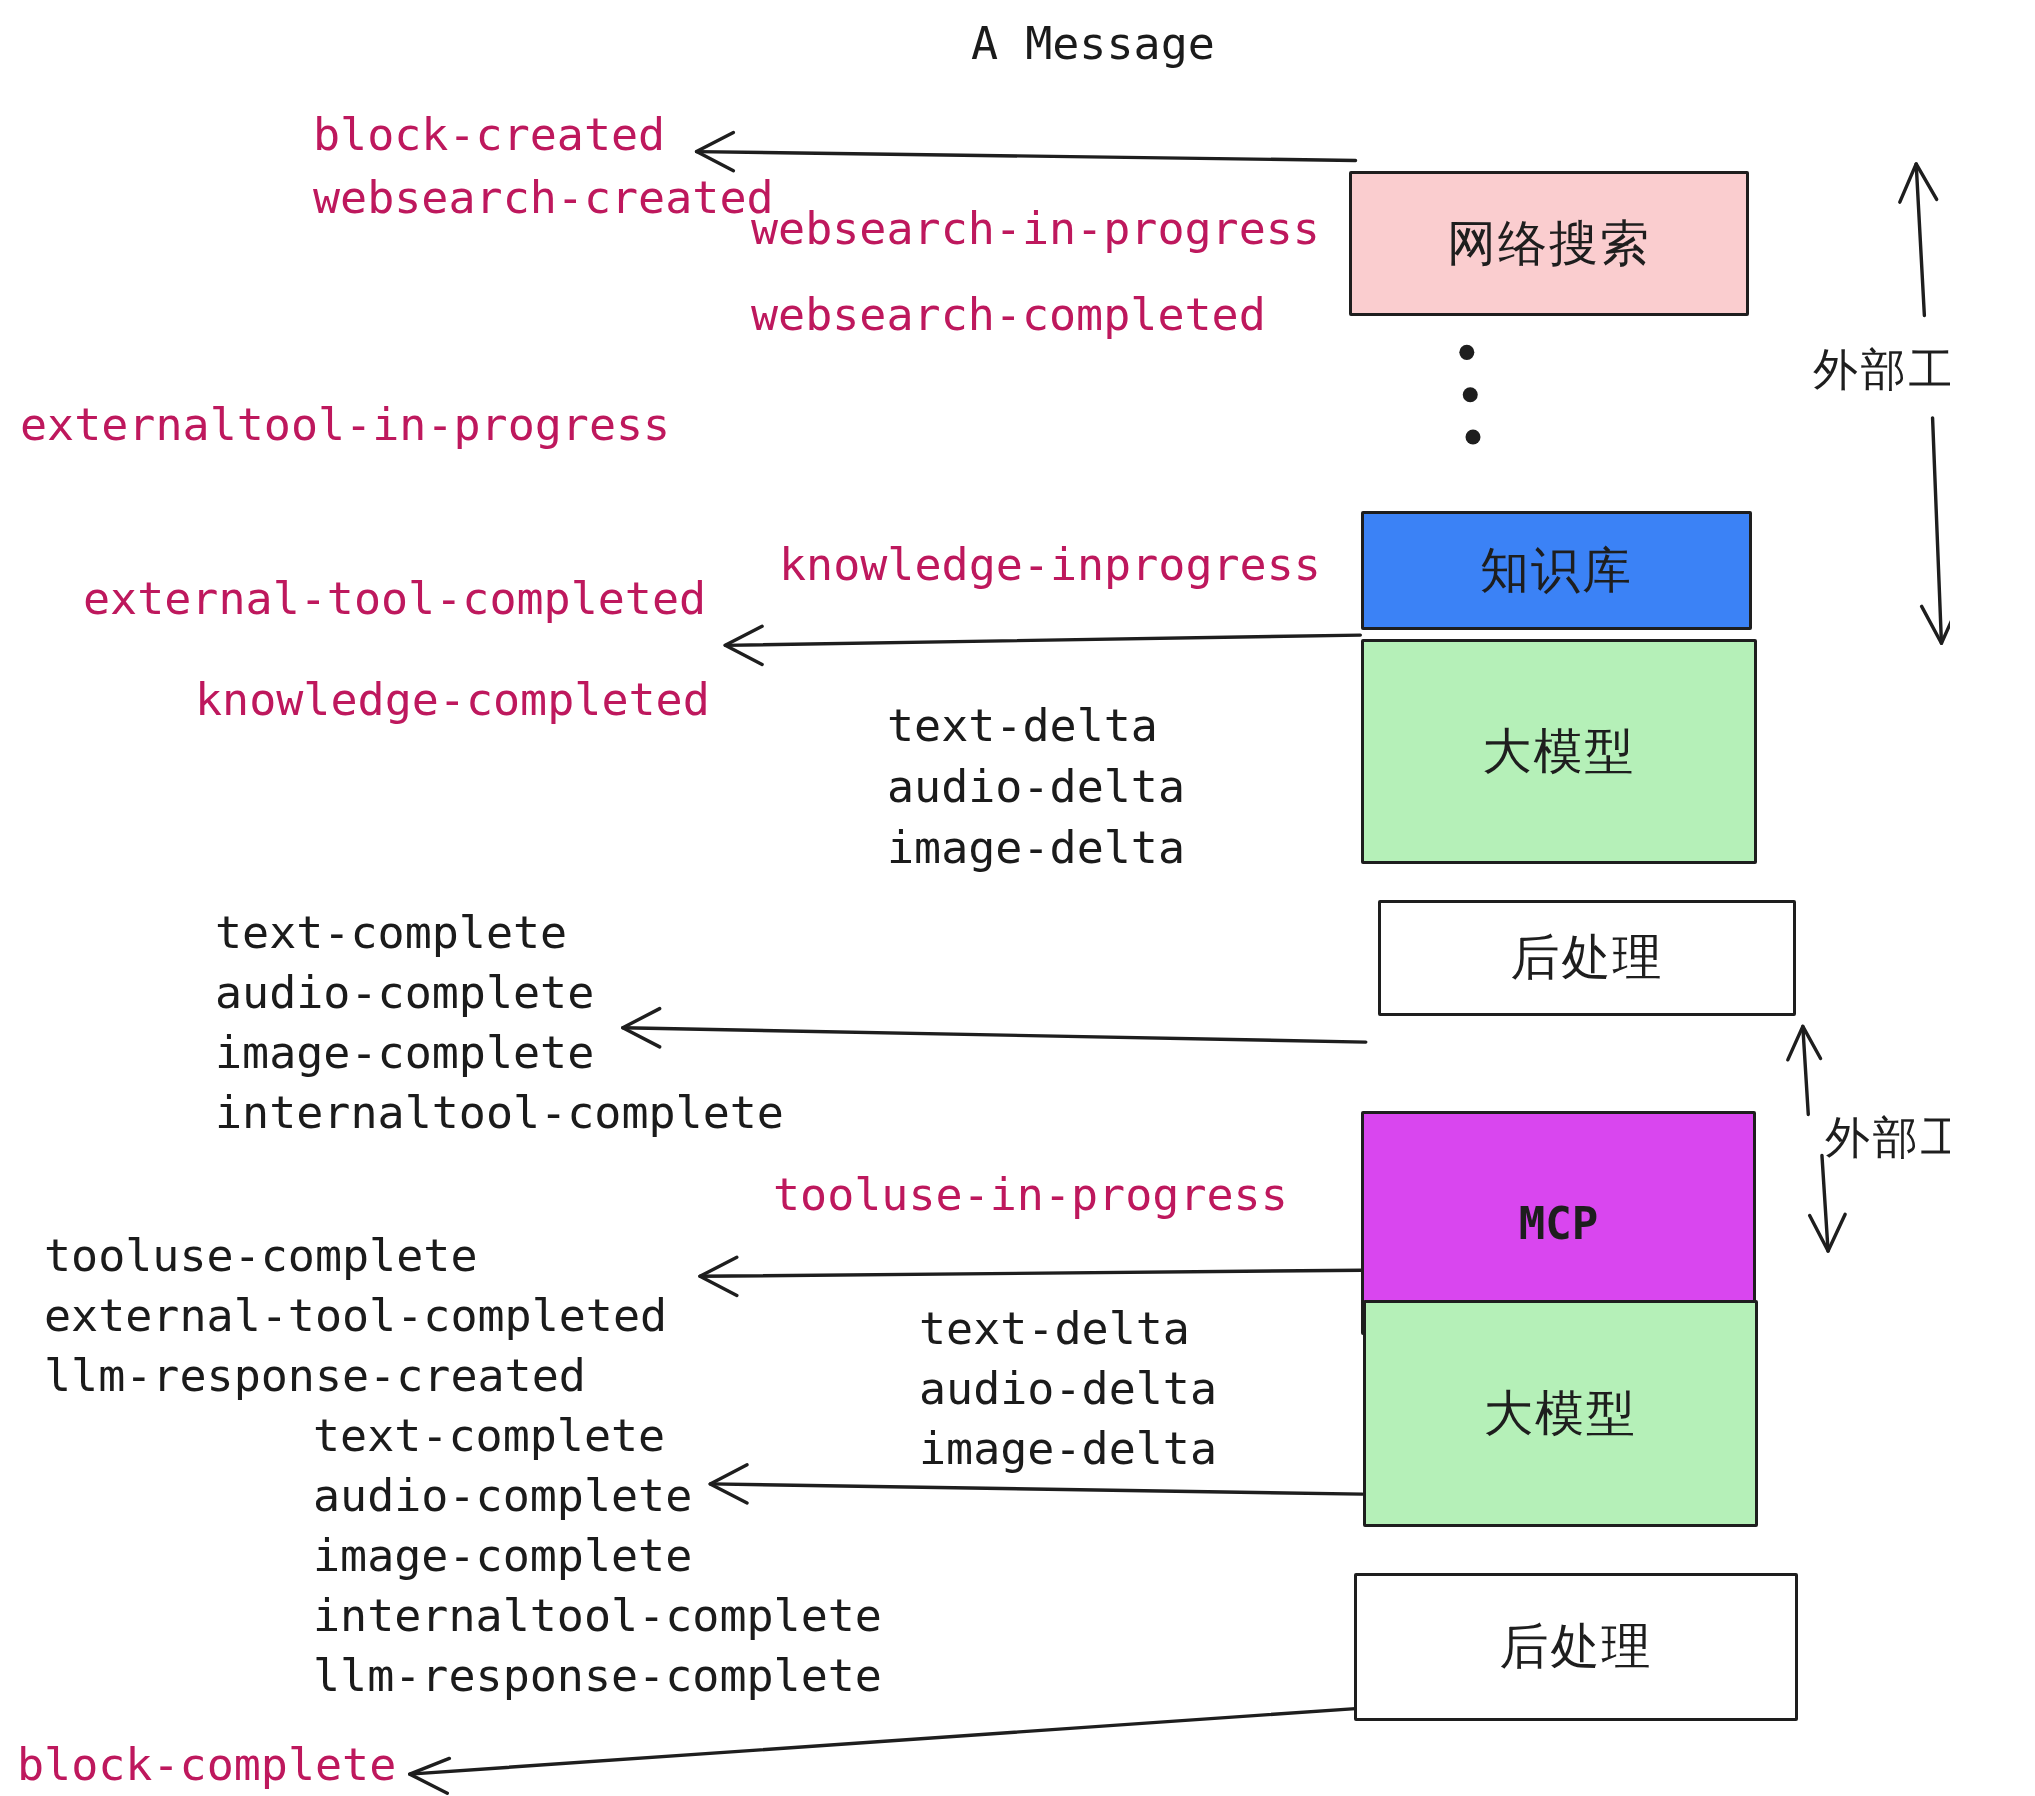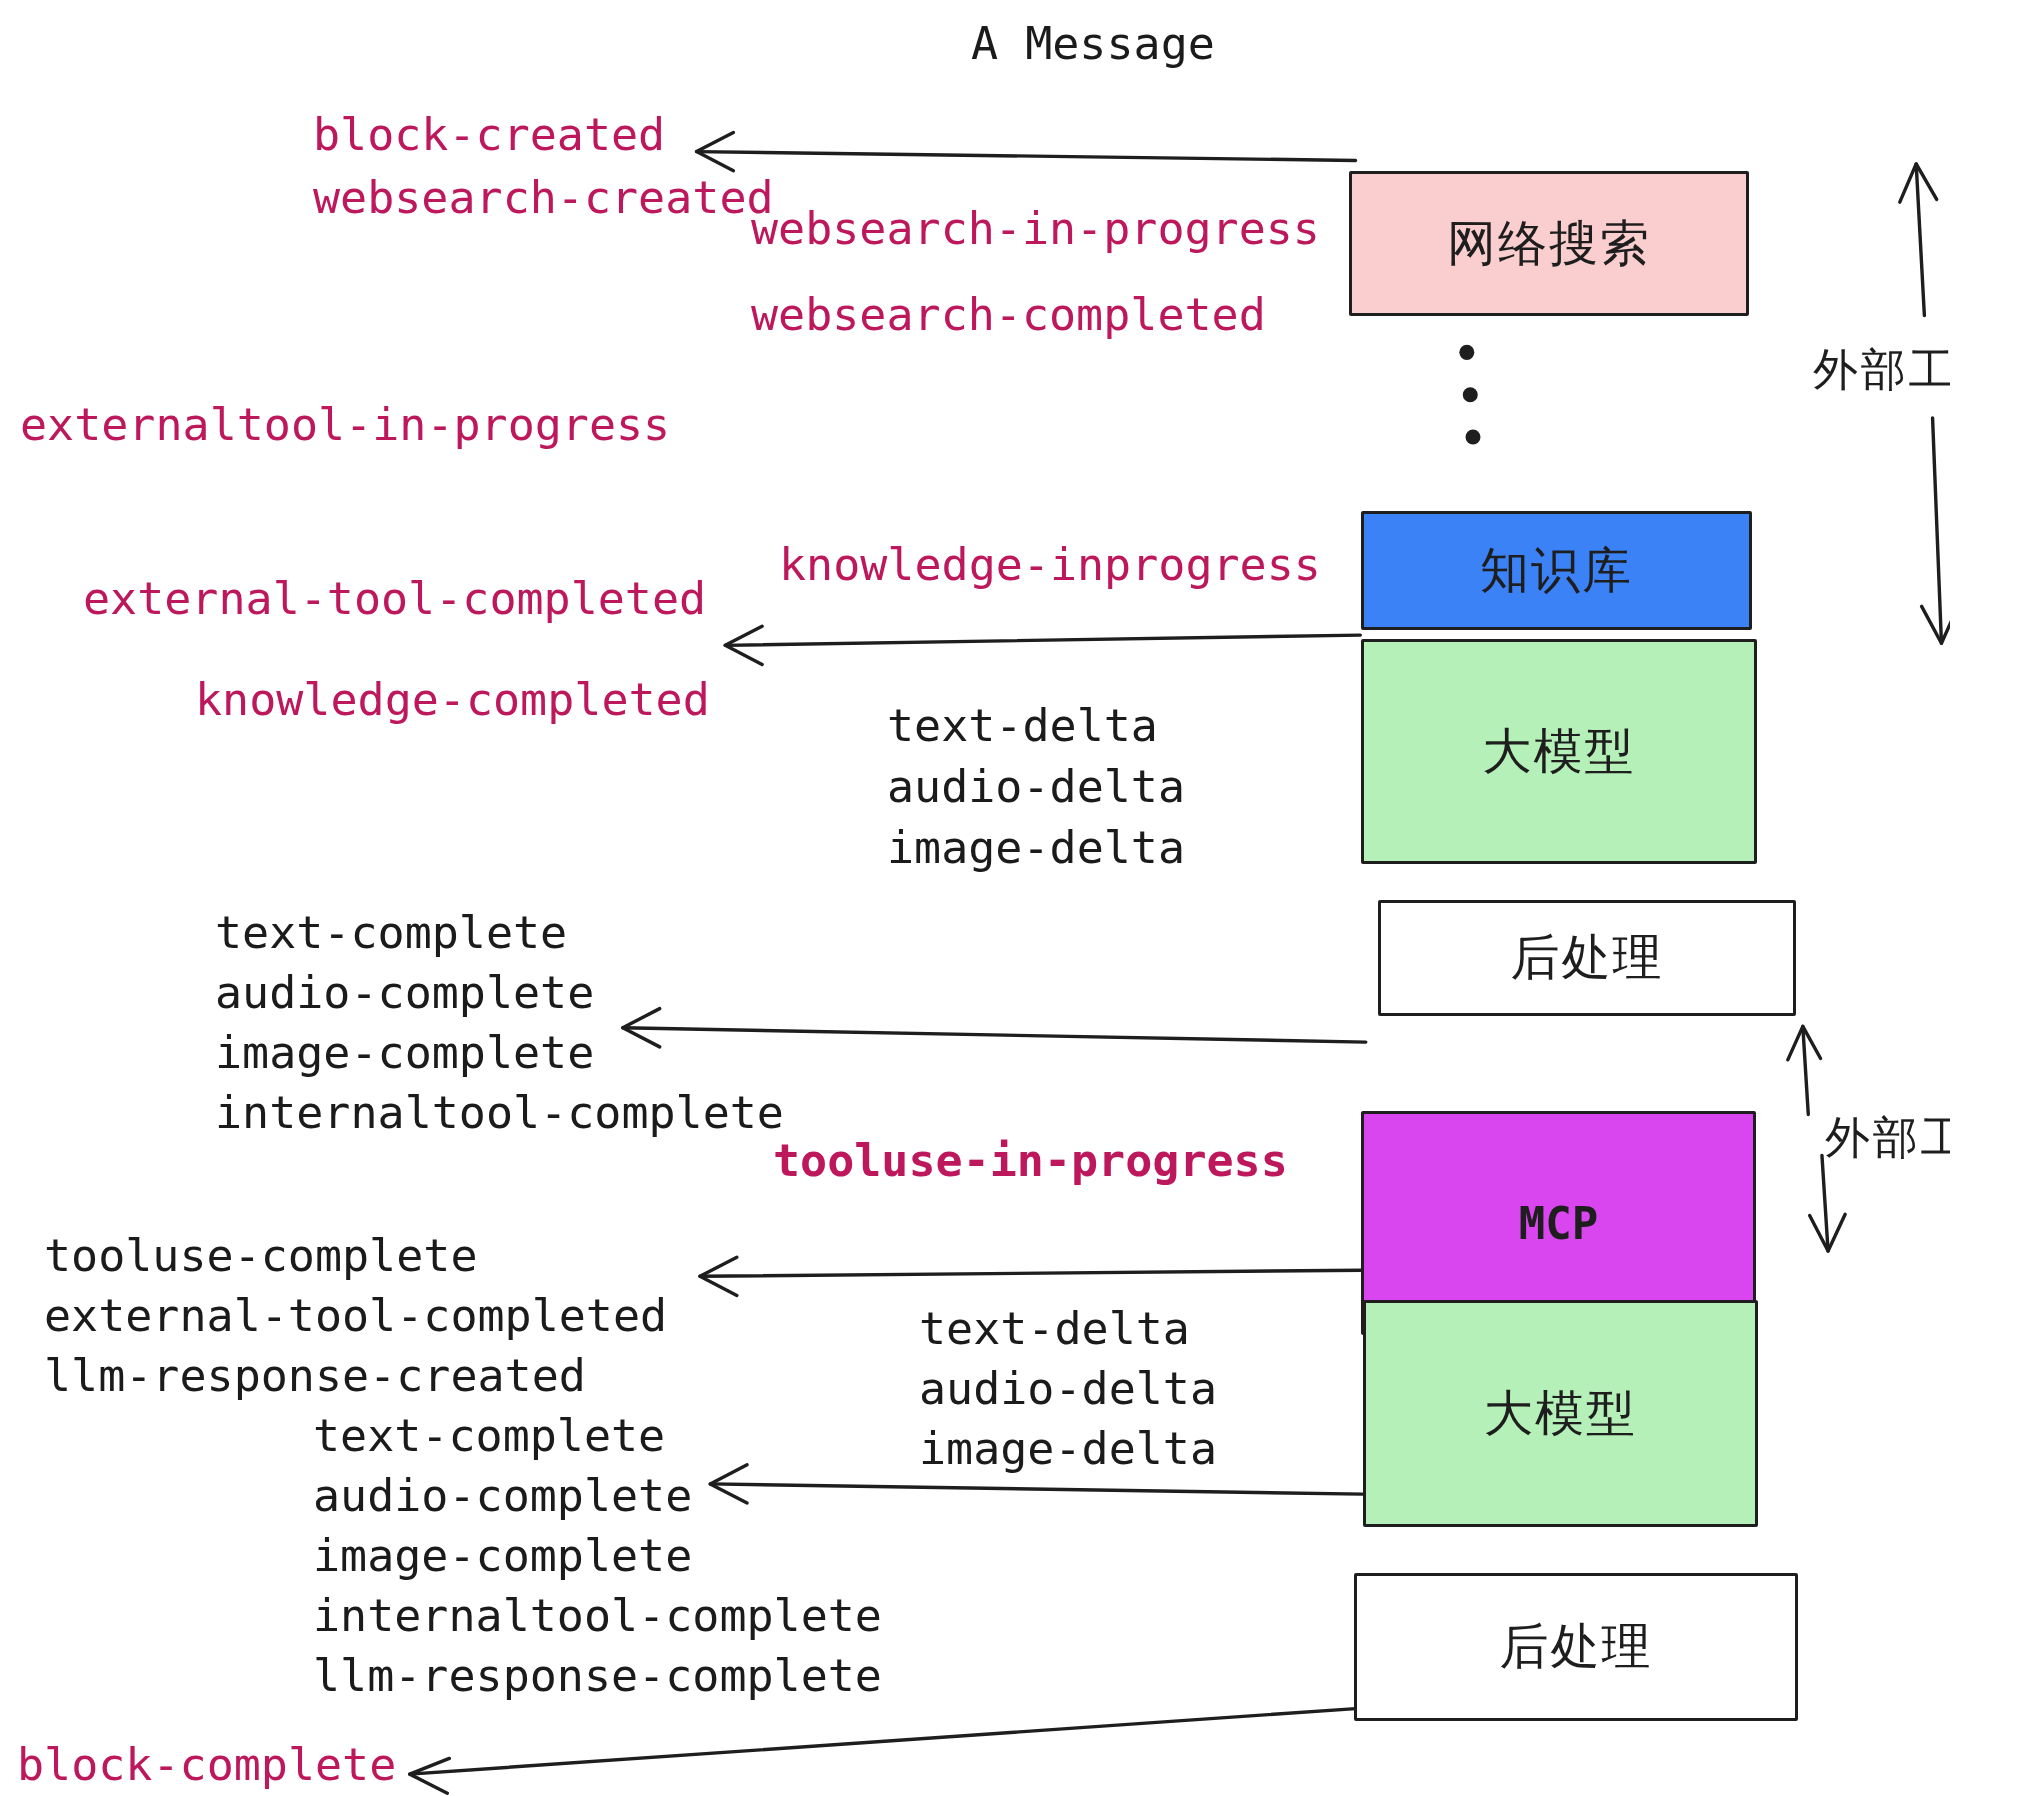--- a/index.html
+++ b/index.html
@@ -109,21 +109,21 @@
     <div>image-delta</div>
   </div>
 
   <div class="ev-block" style="left:215px;top:903px;">
     <div>text-complete</div>
     <div>audio-complete</div>
     <div>image-complete</div>
     <div>internaltool-complete</div>
   </div>
 
-  <div class="ev" style="left:773px;top:1134px;font-weight:bold;">tooluse-in-progress</div>
+  <div class="ev" style="left:773px;top:1168px;">tooluse-in-progress</div>
 
   <div class="ev-block" style="left:44px;top:1226px;">
     <div>tooluse-complete</div>
     <div>external-tool-completed</div>
     <div>llm-response-created</div>
   </div>
 
   <div class="ev-block" style="left:919px;top:1299px;">
     <div>text-delta</div>
     <div>audio-delta</div>

